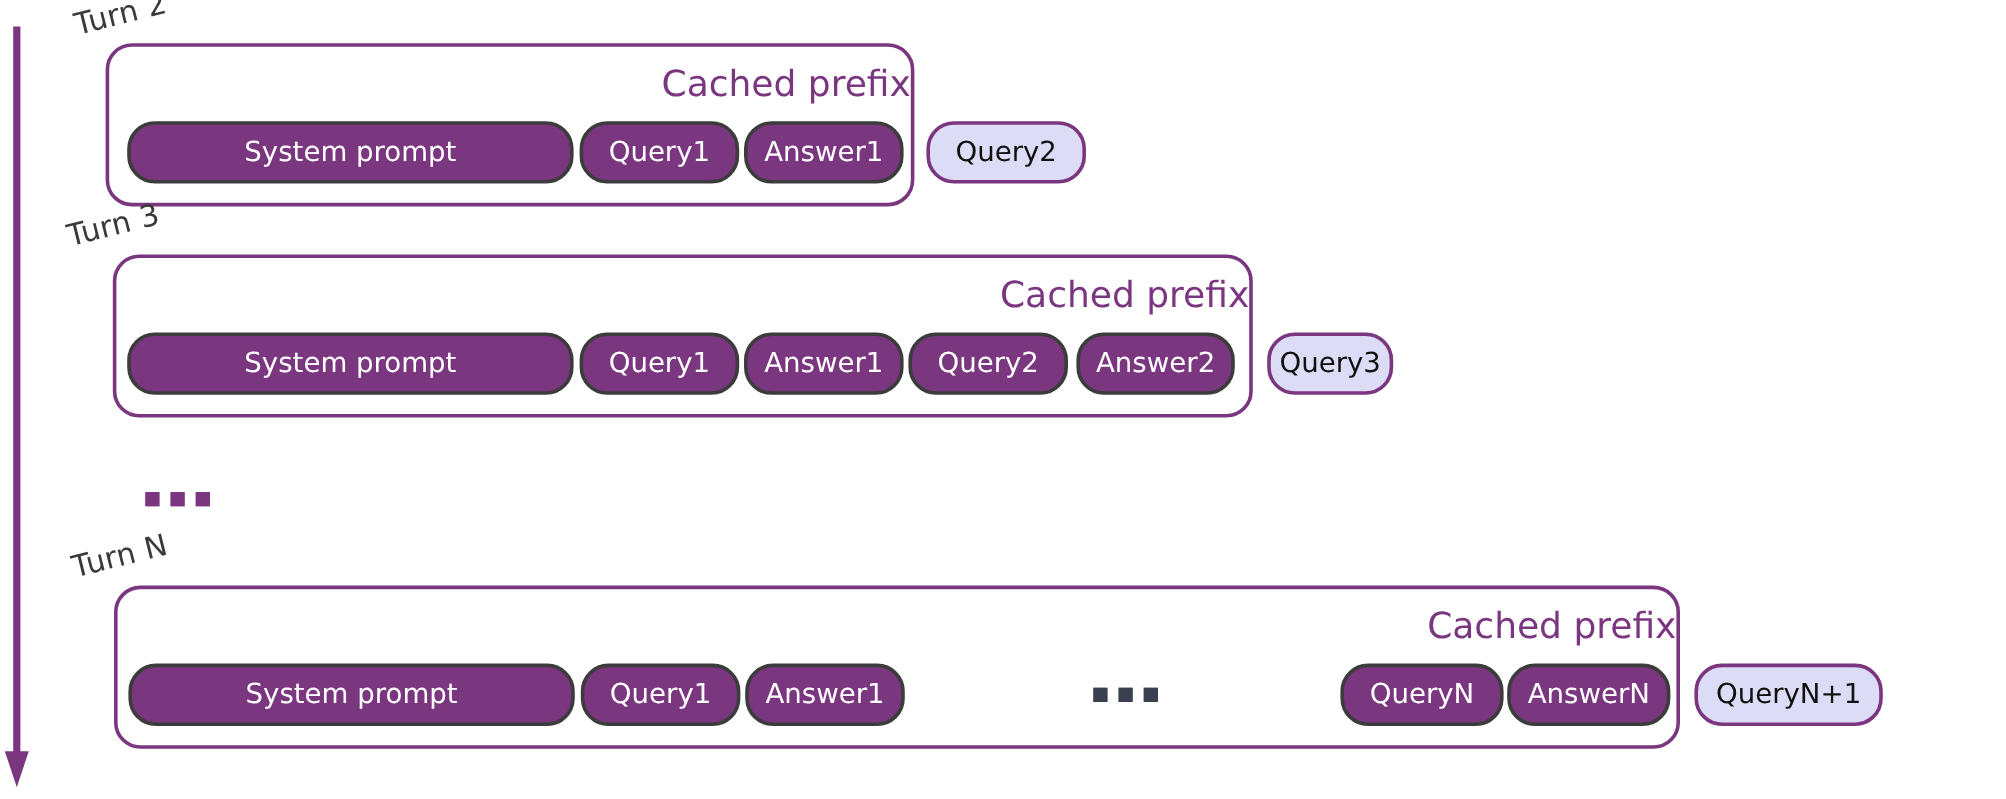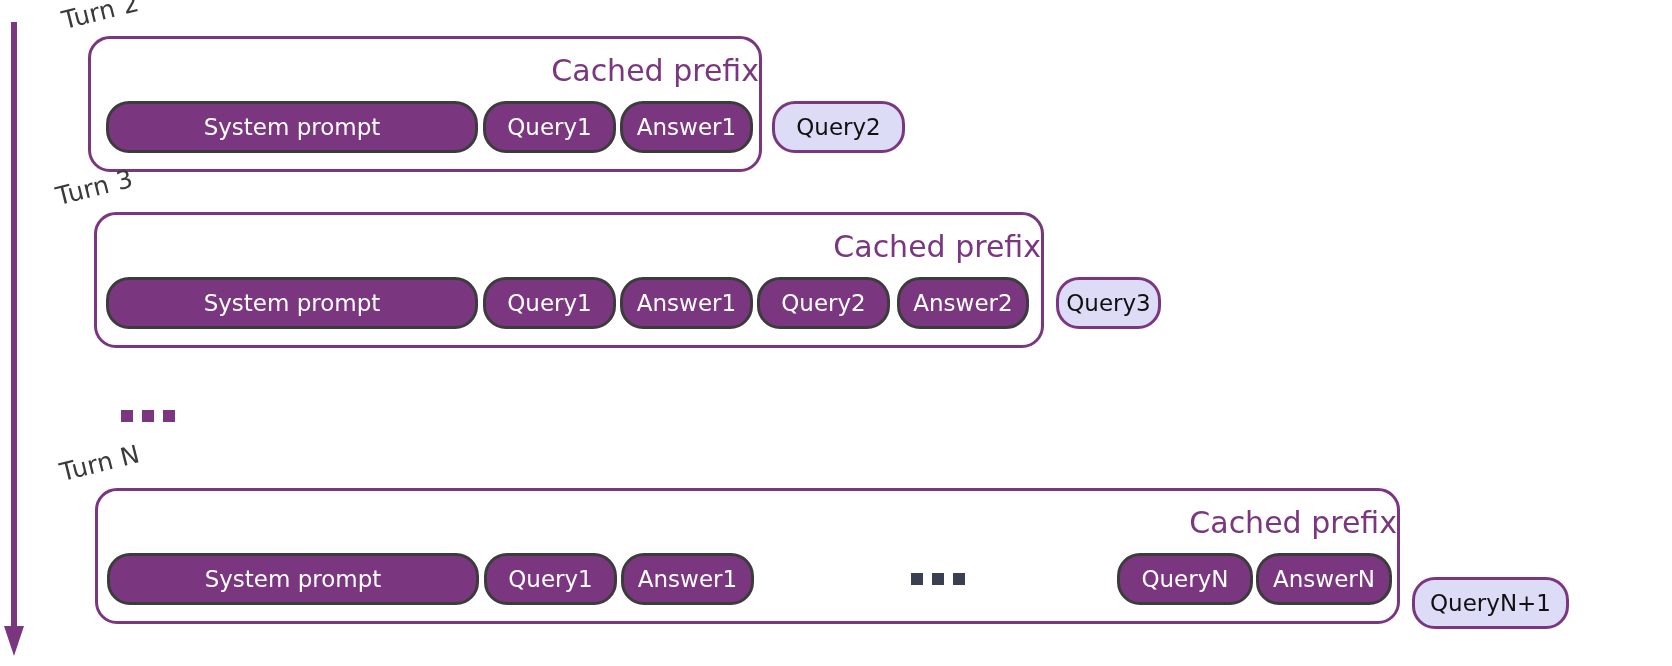--- a/index.html
+++ b/index.html
@@ -147,15 +147,15 @@
   <div class="chip filled" style="left:621px; top:553px; width:133px; height:52px;">Answer1</div>
 
   <div class="ellipsis dark" style="left:911px; top:573px;">
     <span></span>
     <span></span>
     <span></span>
   </div>
 
   <div class="chip filled" style="left:1117px; top:553px; width:136px; height:52px;">QueryN</div>
   <div class="chip filled" style="left:1256px; top:553px; width:136px; height:52px;text-align:right;">AnswerN</div>
-  <div class="chip pending" style="left:1412px; top:553px; width:157px; height:52px;margin-top:24px;">QueryN+1</div>
+  <div class="chip pending" style="left:1412px; top:553px; width:157px; height:52px;">QueryN+1</div>
 
 </div>
 
 </body></html>

